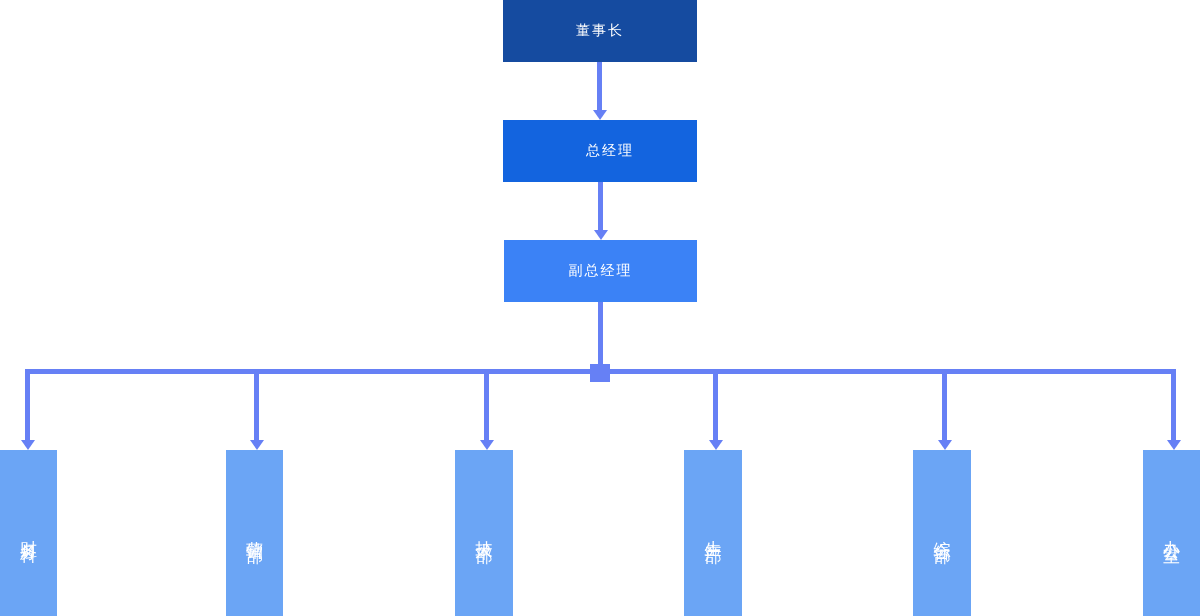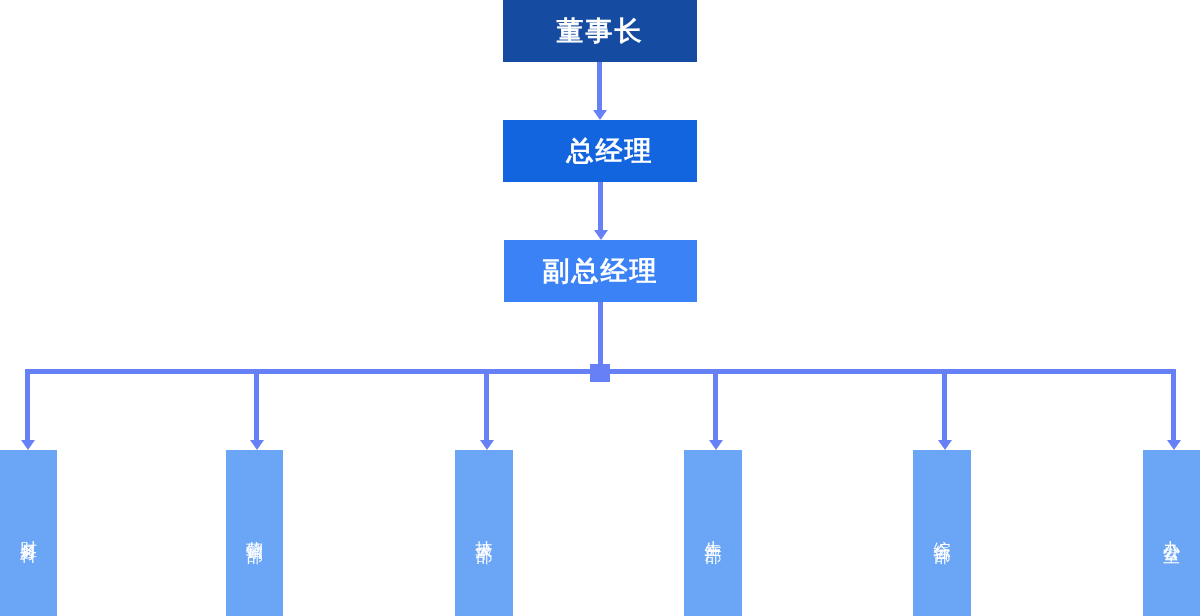--- a/index.html
+++ b/index.html
@@ -23,22 +23,22 @@
   .node {
     position: absolute;
     box-sizing: border-box;
     display: flex;
     align-items: center;
     justify-content: center;
     color: #ffffff;
     letter-spacing: 2px;
   }
   .node.level-box {
-    font-size: 27px;
-    font-weight: 700;
+    font-size: 14px;
+    font-weight: 400;
   }
   .node.dept-box {
     font-size: 17px;
     font-weight: 400;
     letter-spacing: 3px;
     writing-mode: vertical-rl;
     text-orientation: upright;
     align-items: center;
     justify-content: center;
     padding-bottom: 4px;

